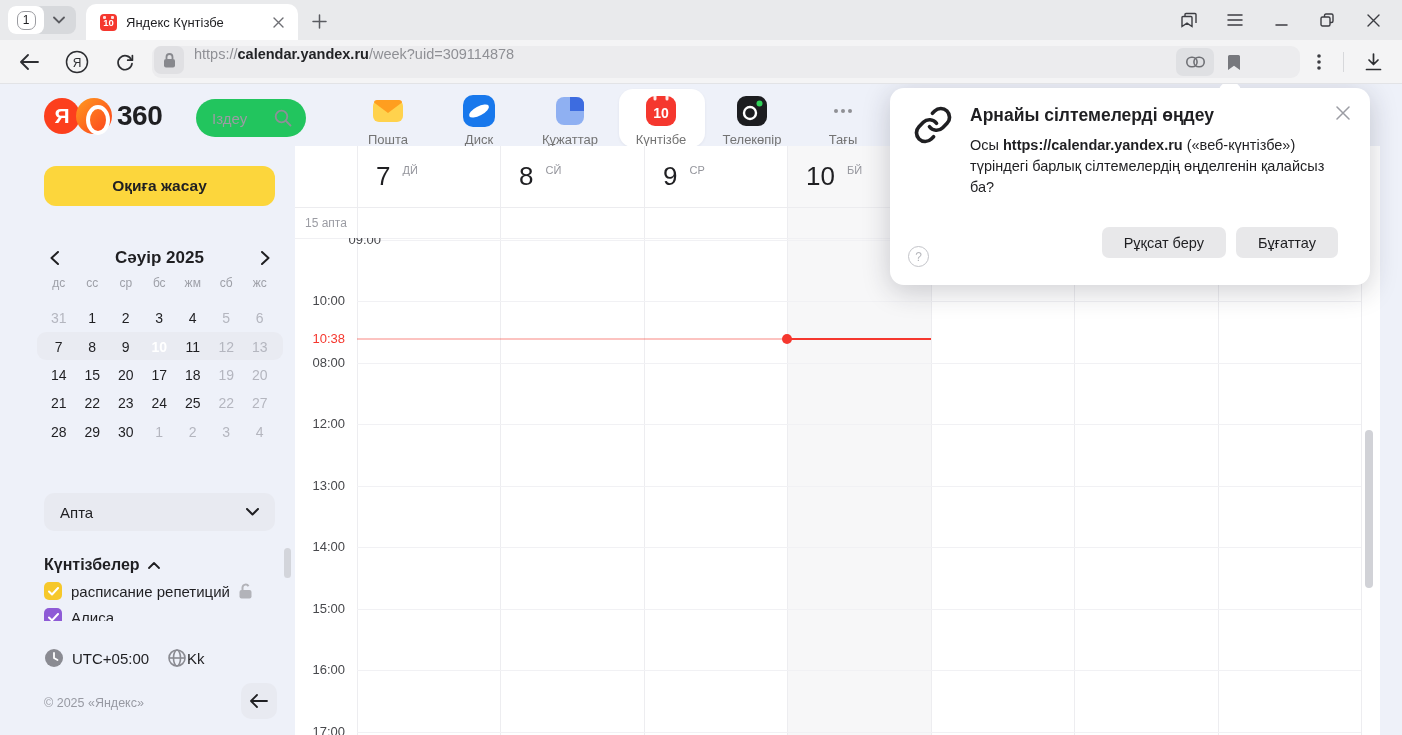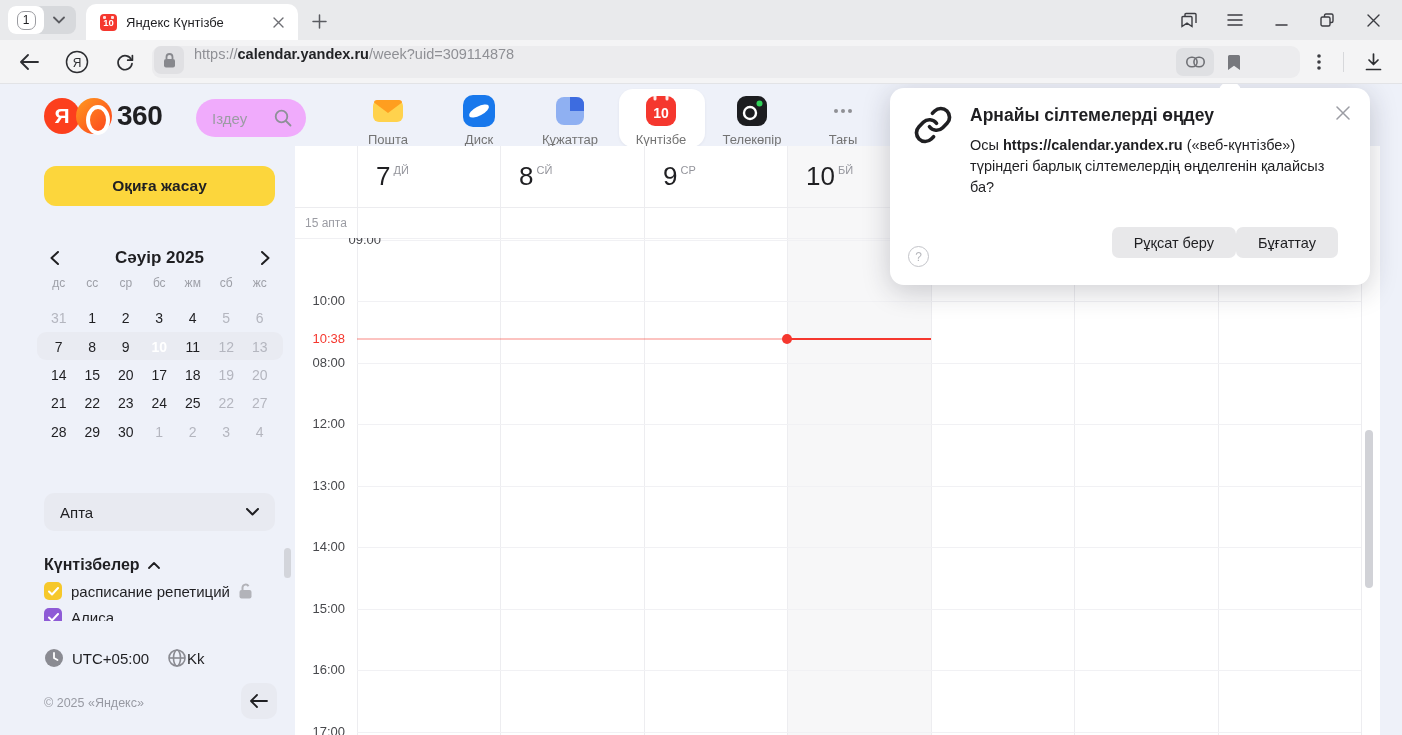--- a/index.html
+++ b/index.html
@@ -32,21 +32,21 @@
 
   
   .page { position:absolute; left:0; top:84px; width:1402px; height:651px; background:#eef1f9; overflow:hidden; }
 
   
   .logo { position:absolute; left:44px; top:14px; display:flex; align-items:center; }
   .logo .ya { width:36px; height:36px; border-radius:50%; background:#fc3f1d; color:#fff; font-weight:bold; font-size:21px; display:flex; align-items:center; justify-content:center; }
   .logo .o360 { width:36px; height:36px; margin-left:-4px; border-radius:50%; background:linear-gradient(135deg,#ff9a1f,#fc3f1d); position:relative; }
   .logo .o360:before { content:""; position:absolute; left:10px; top:7px; width:16px; height:22px; border-radius:50%; border:4.5px solid #fff; }
   .logo .t360 { font-size:28px; font-weight:bold; margin-left:5px; letter-spacing:-0.5px; }
-  .search { position:absolute; left:196px; top:15px; width:110px; height:38px; background:#f0abfc; border-radius:19px; display:flex; align-items:center; padding:0 12px 0 16px; }
+  .search { position:absolute; left:196px; top:15px; width:110px; height:38px; background:#22c55e; border-radius:19px; display:flex; align-items:center; padding:0 12px 0 16px; }
   .search input { border:none; outline:none; background:none; width:62px; font-size:15px; font-family:inherit; color:#1f1f22; }
   .search input::placeholder { color:#9b9ca3; }
   .svc-card { position:absolute; left:619px; top:5px; width:86px; height:58px; background:#fff; border-radius:14px; box-shadow:0 1px 3px rgba(40,40,60,.06); }
   .services { position:absolute; left:352px; top:9px; display:flex; gap:19px; }
   .svc { width:72px; display:flex; flex-direction:column; align-items:center; cursor:pointer; position:relative; }
   .svc-ic { width:36px; height:36px; display:flex; align-items:center; justify-content:center; }
   .svc-lb { font-size:13px; margin-top:3px; color:#737373; white-space:nowrap; }
   .dots3 { display:flex; gap:3px; }
   .dots3 s { width:4px; height:4px; border-radius:50%; background:#8f9095; }
 
@@ -76,41 +76,41 @@
   .collapse { position:absolute; left:241px; top:599px; width:36px; height:36px; background:#e8eaf1; border-radius:10px; display:flex; align-items:center; justify-content:center; cursor:pointer; }
 
   
   .cal { position:absolute; left:295px; top:62px; width:1085px; height:589px; background:#fff; overflow:hidden; }
   .today-col { position:absolute; left:492px; top:0; width:144px; height:589px; background:#f7f7f8; }
   .vline { position:absolute; top:0; width:1px; height:589px; background:#ededf0; }
   .hd-border { position:absolute; left:0; top:61px; width:1066px; height:1px; background:#ececef; }
   .ad-border { position:absolute; left:0; top:92px; width:1066px; height:1px; background:#f0f0f3; }
   .dayhead { position:absolute; top:0; height:61px; width:143px; display:flex; align-items:center; padding-left:19px; cursor:pointer; }
   .dnum { font-size:26px; color:#1f1f22; }
-  .dwd { font-size:11px; color:#94959c; margin-left:3px; margin-bottom:13px; }
+  .dwd { font-size:11px; color:#94959c; margin-left:12px; margin-bottom:13px; }
   .weeklabel { position:absolute; left:10px; top:61px; height:31px; display:flex; align-items:center; font-size:12px; color:#9b9ca3; }
   .grid { position:absolute; left:0; top:92px; width:1085px; height:497px; overflow:hidden; }
   .hline { position:absolute; left:62px; width:1004px; height:1px; background:#f1f1f4; }
   .hlabel { position:absolute; left:0; width:50px; text-align:right; font-size:13px; color:#47484c; }
   .nowlabel { position:absolute; left:0; width:50px; text-align:right; font-size:13px; color:#f5372e; top:93px; }
   .now-faint { position:absolute; left:62px; top:100px; width:430px; height:2px; background:rgba(245,55,46,.3); }
   .now-strong { position:absolute; left:492px; top:100px; width:144px; height:2px; background:#f5372e; }
   .now-dot { position:absolute; left:487px; top:96px; width:10px; height:10px; border-radius:50%; background:#f5372e; }
   .cal-scroll { position:absolute; left:1070px; top:284px; width:8px; height:158px; border-radius:4px; background:#d1d2d7; }
 
   
   .popup { position:absolute; left:890px; top:4px; width:480px; height:197px; background:#fff; border-radius:14px; box-shadow:0 6px 28px rgba(30,30,50,.22); z-index:50; }
   .popup .arrow { position:absolute; left:332px; top:-8px; width:16px; height:16px; background:#fff; transform:rotate(45deg); border-radius:3px; }
   .pp-linkicon { position:absolute; left:22px; top:16px; }
   .pp-close { position:absolute; right:16px; top:14px; width:22px; height:22px; }
   .pp-title { position:absolute; left:80px; top:17px; font-size:17.5px; font-weight:bold; }
   .pp-body { position:absolute; left:80px; top:47px; width:374px; font-size:14.5px; line-height:21px; }
   .pp-body b { font-weight:bold; }
   .pp-help { position:absolute; left:18px; bottom:18px; width:21px; height:21px; border:1.5px solid #c3c4c9; border-radius:50%; color:#b6b7bc; font-size:12px; display:flex; align-items:center; justify-content:center; }
-  .pp-btns { position:absolute; right:32px; bottom:27px; display:flex; }
+  .pp-btns { position:absolute; right:32px; bottom:27px; display:flex; gap:10px; }
   .pp-btn { height:31px; padding:0 22px; background:#e8e8ea; border:none; border-radius:7px; font-family:inherit; font-size:14.5px; color:#1f1f22; cursor:pointer; }
 
   svg { display:block; }
 </style>
 </head>
 <body>
 
 <div class="tabbar">
   <div class="tabgroup">
     <span class="num">

